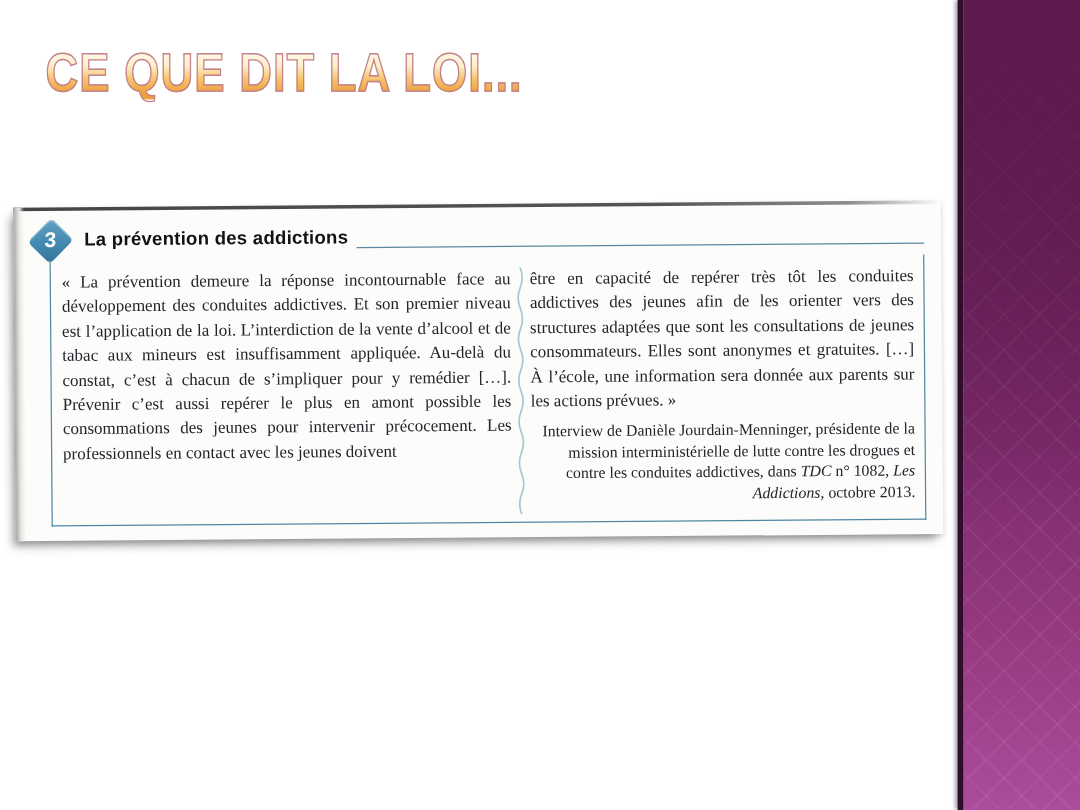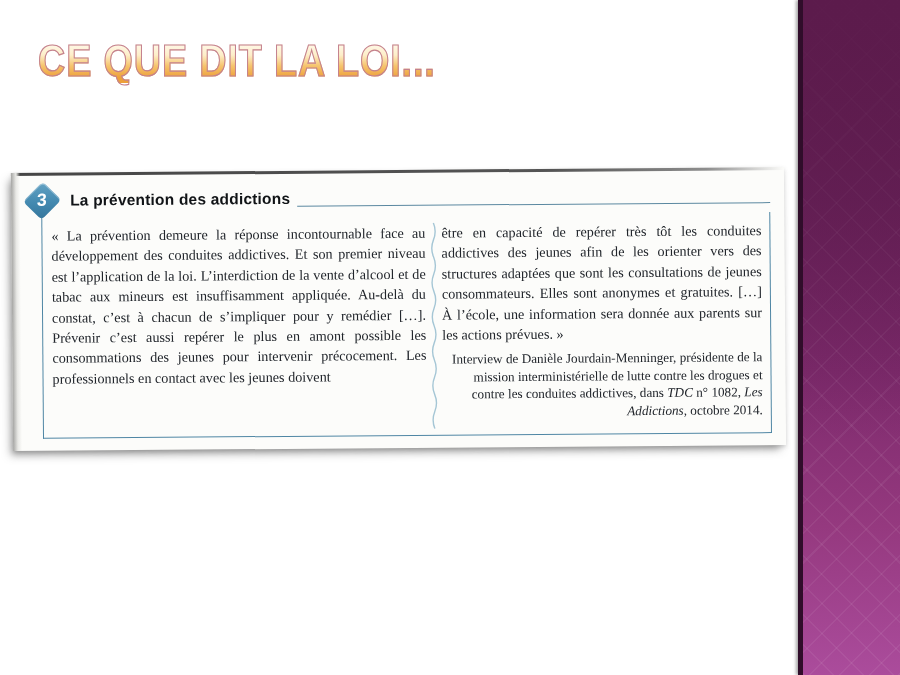--- a/index.html
+++ b/index.html
@@ -118,21 +118,21 @@
 
     <div class="divider">
       <svg viewBox="0 0 10 192" preserveAspectRatio="none" aria-hidden="true">
         <path d="M5 0 q3.5 8 0 16 q-3.5 8 0 16 q3.5 8 0 16 q-3.5 8 0 16 q3.5 8 0 16 q-3.5 8 0 16 q3.5 8 0 16 q-3.5 8 0 16 q3.5 8 0 16 q-3.5 8 0 16 q3.5 8 0 16 q-3.5 8 0 16" fill="none" stroke="#a5c6d5" stroke-width="1.4"></path>
       </svg>
     </div>
 
     <div class="col right">
       <span>être en capacité de repérer très tôt les conduites addictives des jeunes afin de les orienter vers des structures adaptées que sont les consultations de jeunes consommateurs. Elles sont anonymes et gratuites. […] À l’école, une information sera donnée aux parents sur les actions prévues. »</span>
       <div class="citation">
-        <span>Interview de Danièle Jourdain-Menninger, présidente de la mission interministérielle de lutte contre les drogues et contre les conduites addictives, dans </span><span class="it">TDC</span><span> n° 1082, </span><span class="it">Les Addictions</span><span>, octobre 2014.</span>
+        <span>Interview de Danièle Jourdain-Menninger, présidente de la mission interministérielle de lutte contre les drogues et contre les conduites addictives, dans </span><span class="it">TDC</span><span> n° 1082, </span><span class="it">Les Addictions</span><span>, octobre 2013.</span>
       </div>
     </div>
   </div>
 </div>
 
 <div class="sidebar">
   <div class="lattice"></div>
   <div class="fade"></div>
 </div>
 

